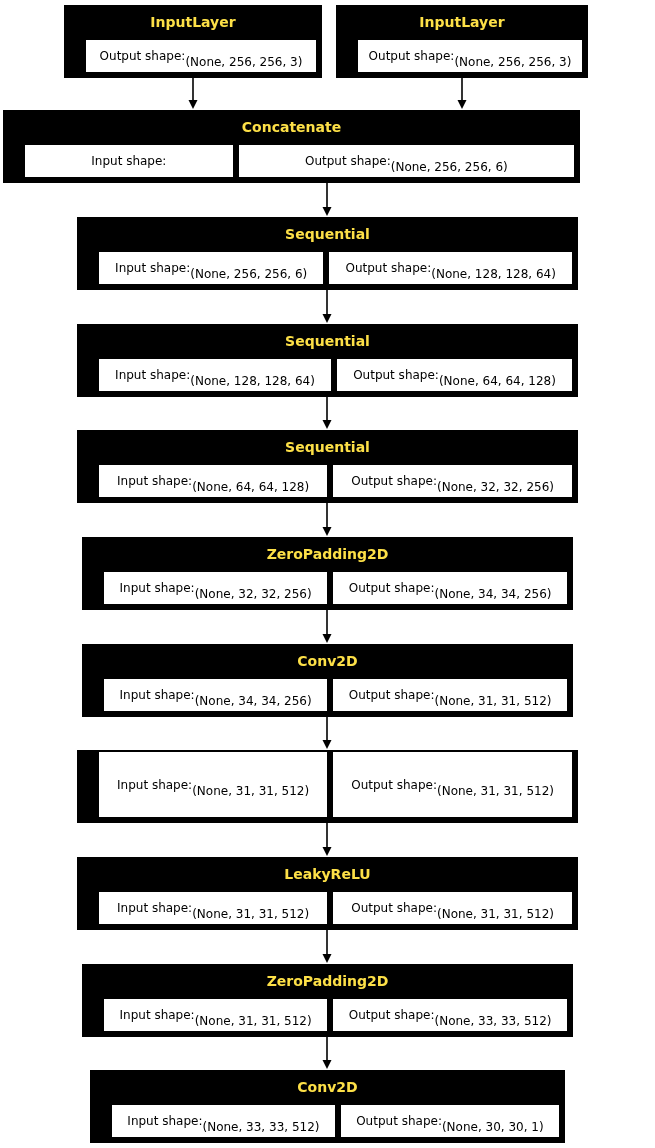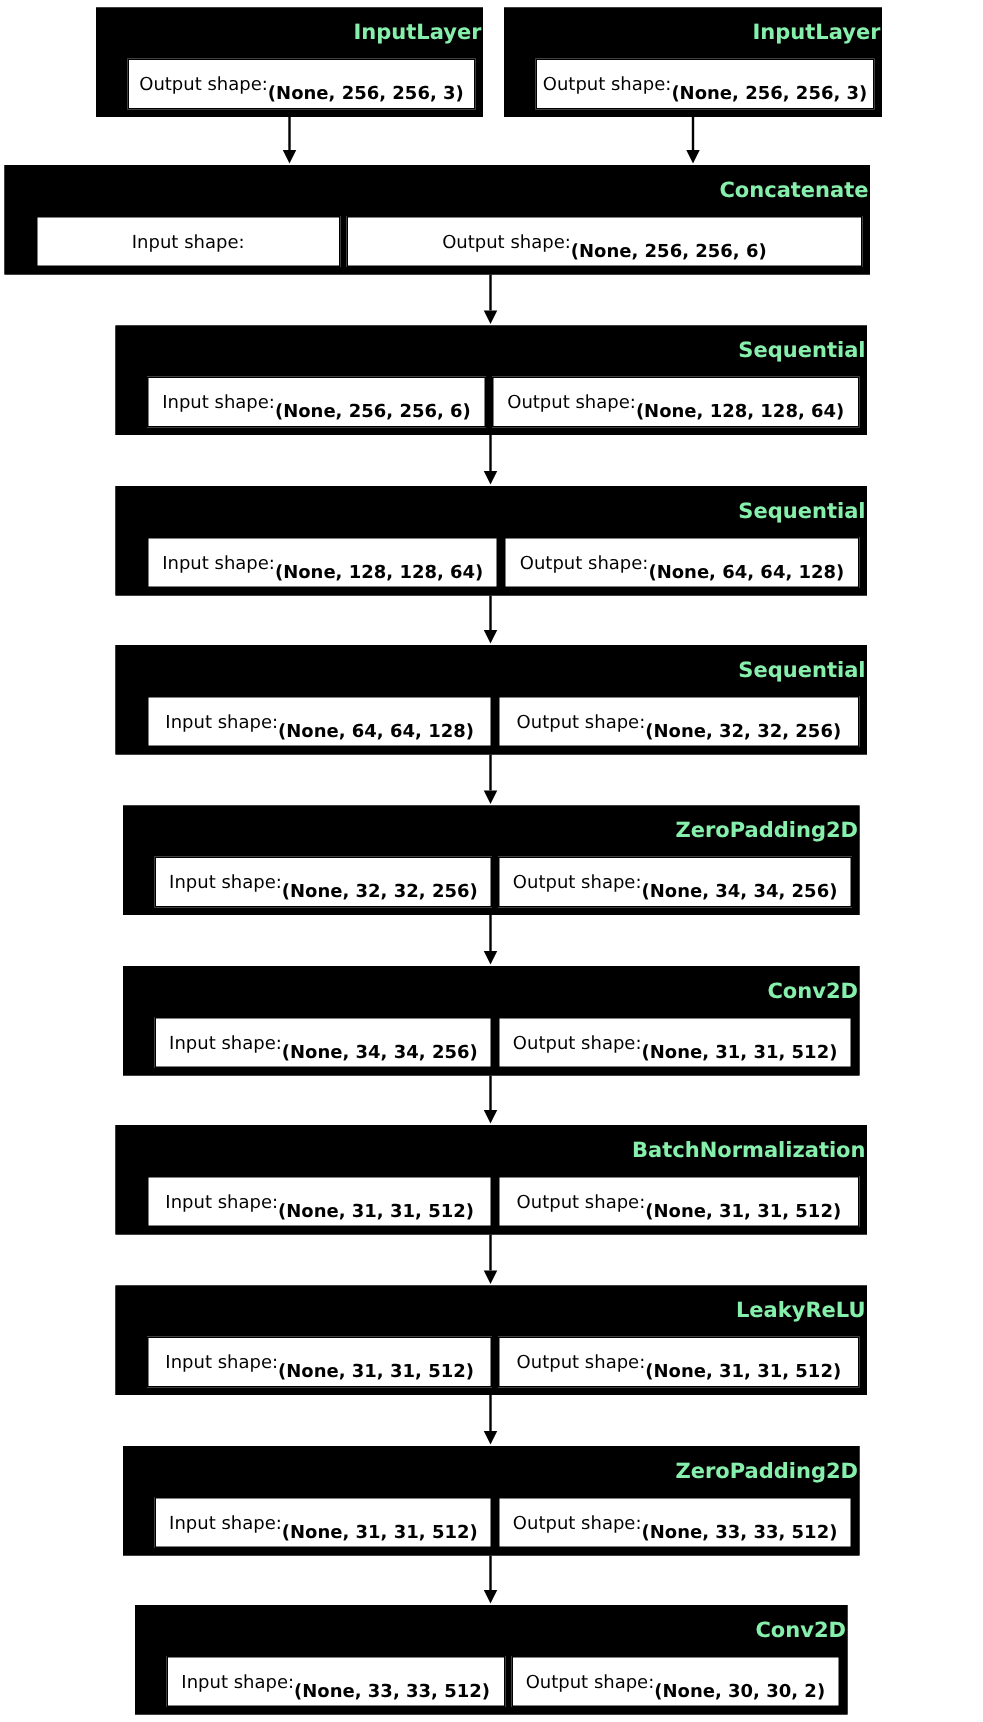--- a/index.html
+++ b/index.html
@@ -21,25 +21,25 @@
     position: absolute;
     box-sizing: border-box;
     height: 73px;
     background: #000000;
     border: 1px solid #000000;
     display: flex;
     flex-direction: column;
   }
   .node-title {
     flex: 0 0 33px;
-    color: #86efac;
+    color: #fde047;
     font-weight: bold;
     font-size: 14px;
     line-height: 33px;
-    text-align: right;
+    text-align: center;
     white-space: nowrap;
     overflow: hidden;
   }
   .node-body {
     flex: 1 1 auto;
     display: flex;
     gap: 4px;
     padding: 0 4px 4px 20px;
     box-sizing: border-box;
   }
@@ -50,21 +50,21 @@
     flex: 1 1 auto;
     display: flex;
     align-items: center;
     justify-content: center;
     font-size: 12px;
     color: #000000;
     white-space: nowrap;
     padding: 0 6px;
     overflow: hidden;
   }
-  .cell-value { font-weight: bold; margin-top: 12px; }
+  .cell-value { font-weight: normal; margin-top: 12px; }
 
   
   .n0  { left: 64px;  top: 5px;    width: 258px; }
   .n1  { left: 336px; top: 5px;    width: 252px; }
   .n2  { left: 3px;   top: 110px;  width: 577px; }
   .n3  { left: 77px;  top: 217px;  width: 501px; }
   .n4  { left: 77px;  top: 324px;  width: 501px; }
   .n5  { left: 77px;  top: 430px;  width: 501px; }
   .n6  { left: 82px;  top: 537px;  width: 491px; }
   .n7  { left: 82px;  top: 644px;  width: 491px; }
@@ -202,21 +202,20 @@
           <span class="cell-value">(None, 34, 34, 256)</span>
         </div>
       <div class="cell">
           <span>Output shape: </span>
           <span class="cell-value">(None, 31, 31, 512)</span>
         </div>
     </div>
   </div>
 
   <div class="node n8">
-    <div class="node-title">BatchNormalization</div>
     <div class="node-body">
       <div class="cell">
           <span>Input shape: </span>
           <span class="cell-value">(None, 31, 31, 512)</span>
         </div>
       <div class="cell">
           <span>Output shape: </span>
           <span class="cell-value">(None, 31, 31, 512)</span>
         </div>
     </div>
@@ -252,18 +251,18 @@
 
   <div class="node n11">
     <div class="node-title">Conv2D</div>
     <div class="node-body">
       <div class="cell">
           <span>Input shape: </span>
           <span class="cell-value">(None, 33, 33, 512)</span>
         </div>
       <div class="cell">
           <span>Output shape: </span>
-          <span class="cell-value">(None, 30, 30, 2)</span>
+          <span class="cell-value">(None, 30, 30, 1)</span>
         </div>
     </div>
   </div>
 
 </div>
 
 </body></html>

